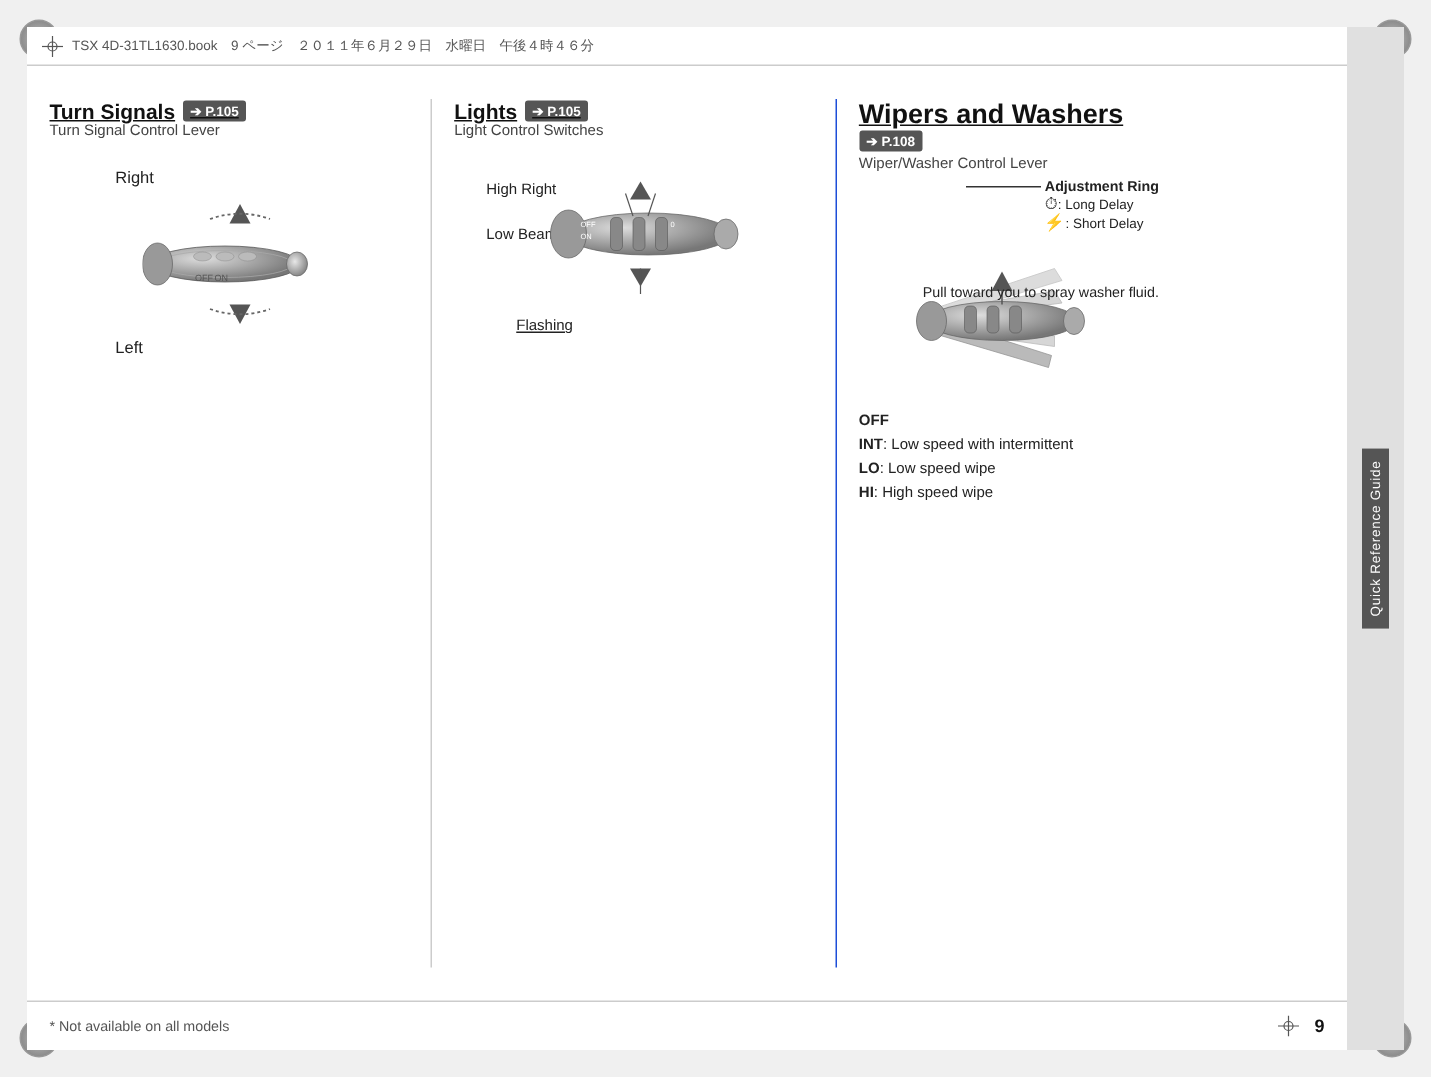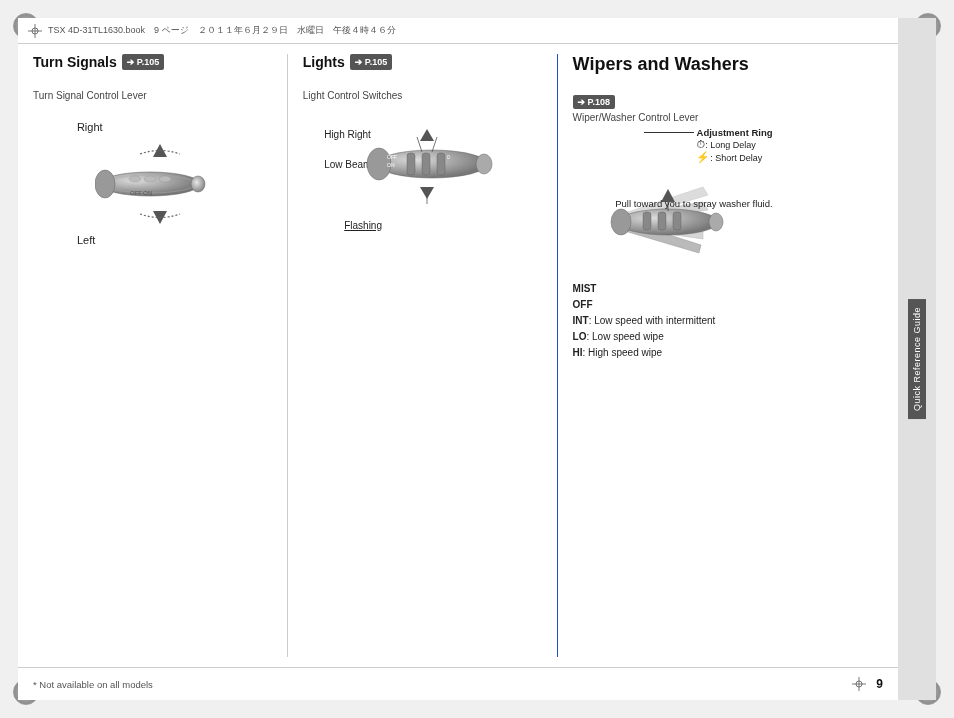--- a/index.html
+++ b/index.html
@@ -47,20 +47,21 @@
       letter-spacing: 0.5px;
     }
 
     
     .content {
       flex: 1;
       display: flex;
       flex-direction: column;
       padding: 0;
       position: relative;
+      gap: 12px;
     }
 
     
     .top-bar {
       height: 26px;
       border-bottom: 1px solid #ccc;
       display: flex;
       align-items: center;
       padding: 0 10px;
       font-size: 9px;
@@ -102,23 +103,25 @@
       font-weight: bold;
       padding: 2px 5px;
       border-radius: 2px;
       white-space: nowrap;
     }
 
     .section-subtitle {
       font-size: 14px;
       font-weight: bold;
       color: #111;
-      margin-bottom: 20px;
-      display: flex;
+      margin-bottom: 0;
+      display: flex;
+      align-items: center;
       gap: 5px;
+      text-decoration: underline;
     }
 
     .sub-label {
       font-size: 10px;
       color: #444;
       margin-bottom: 4px;
     }
 
     
     .diagram-area {
@@ -394,21 +397,20 @@
               </g>
             </svg>
 
             <div style="position:absolute;right:0;top:70px;font-size:9.5px;color:#222;line-height:1.4;text-align:left;">Pull toward
 you to spray
 washer fluid.</div>
           </div>
         </div>
 
         <div class="wiper-speed-info">
-          <div><strong>MIST</strong></div>
           <div><strong>OFF</strong></div>
           <div>
             <strong>INT</strong><span>: Low speed with intermittent</span>
           </div>
           <div>
             <strong>LO</strong><span>: Low speed wipe</span>
           </div>
           <div>
             <strong>HI</strong><span>: High speed wipe</span>
           </div>

